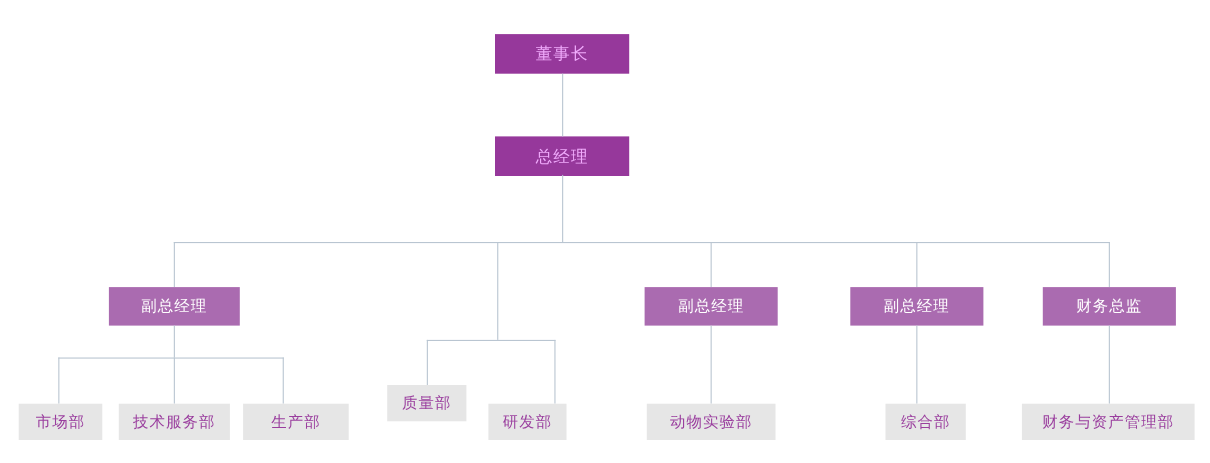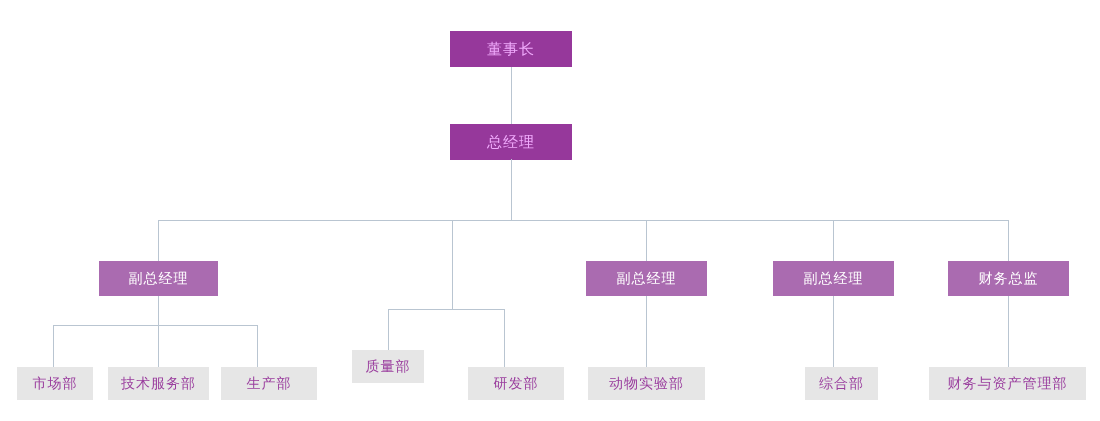--- a/index.html
+++ b/index.html
@@ -113,21 +113,21 @@
   </div>
 
   <div class="conn conn-h" style="left:388px; top:309px; width:117px;"></div>
   <div class="conn conn-v" style="left:388px; top:309px; height:58px;"></div>
   <div class="conn conn-v" style="left:504px; top:309px; height:58px;"></div>
 
   <div class="node node-leaf" style="left:352px; top:350px; width:72px;">
     <span>质量部</span>
   </div>
 
-  <div class="node node-leaf" style="left:468px; top:367px; width:96px;">
+  <div class="node node-leaf" style="left:444px; top:367px; width:71px;">
     <span>研发部</span>
   </div>
 
   <div class="conn conn-v" style="left:646px; top:296px; height:71px;"></div>
   <div class="node node-leaf" style="left:588px; top:367px; width:117px;">
     <span>动物实验部</span>
   </div>
 
   <div class="conn conn-v" style="left:833px; top:296px; height:71px;"></div>
   <div class="node node-leaf" style="left:805px; top:367px; width:73px;">

